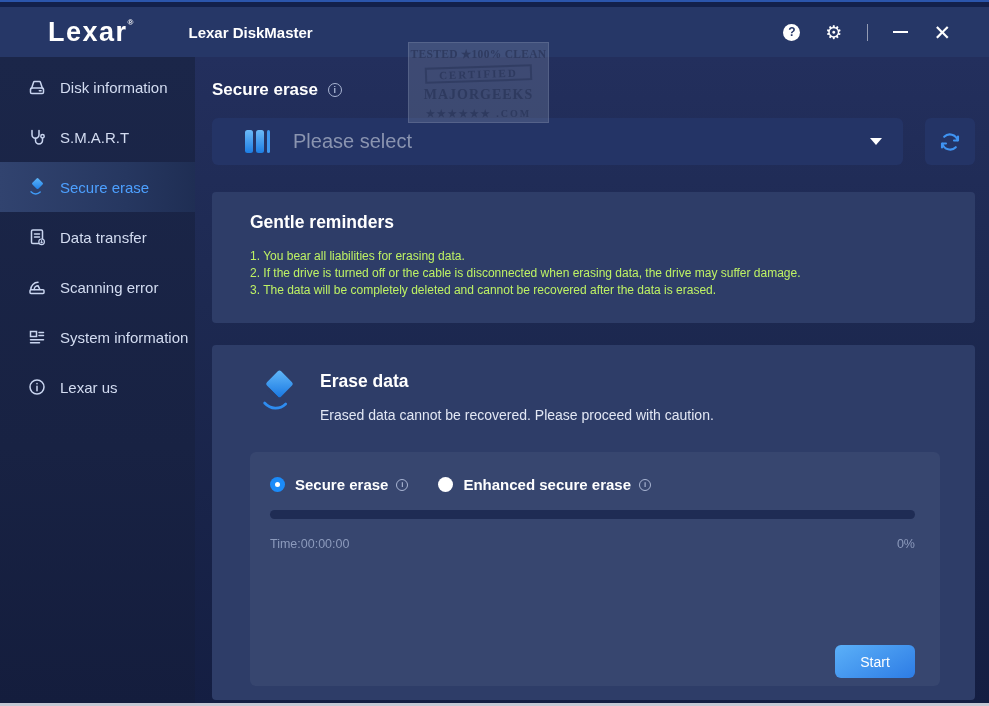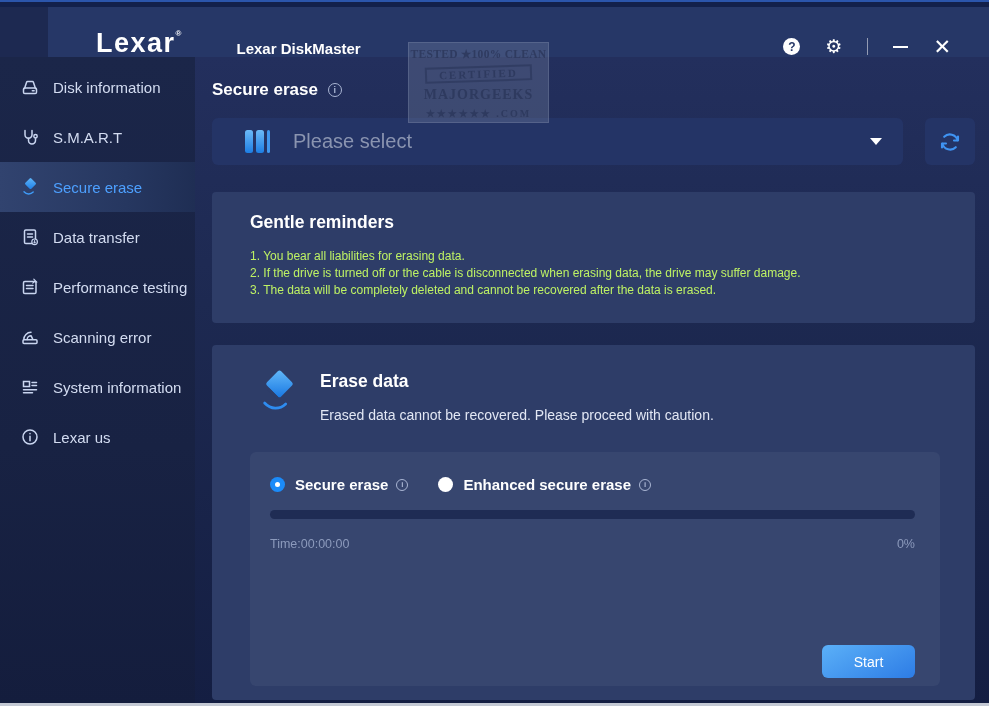--- a/index.html
+++ b/index.html
@@ -6,37 +6,37 @@
   html,body { width:989px; height:706px; overflow:hidden; }
   body { font-family:"Liberation Sans","DejaVu Sans",sans-serif; background:#1d2951; }
   .window { position:relative; width:989px; height:706px; overflow:hidden; }
 
   
   .top-edge { position:absolute; top:0; left:0; right:0; height:7px;
     background:linear-gradient(180deg,#2b55ab 0,#2b55ab 2px,#13204a 2px); z-index:3; }
 
   
   .titlebar { position:absolute; top:7px; left:0; right:0; height:50px;
-    background:#263767; display:flex; align-items:flex-end; z-index:2;margin-left:48px; }
+    background:#263767; display:flex; align-items:center; z-index:2; }
   .logo { margin-left:48px; color:#fff; font-size:27px; font-weight:bold; letter-spacing:1.5px; line-height:1; }
   .logo sup { font-size:8px; vertical-align:top; letter-spacing:0; }
   .app-title { margin-left:30px; color:#fff; font-size:15px; font-weight:600;padding-left:25px; }
   .tb-actions { margin-left:auto; margin-right:38px; display:flex; align-items:center; gap:25px; }
   .help-btn { width:17px; height:17px; border-radius:50%; background:#fff; color:#263767;
     font-size:12px; font-weight:bold; display:flex; align-items:center; justify-content:center; cursor:pointer; }
   .gear-btn { color:#fff; font-size:19px; line-height:1; cursor:pointer; }
   .tb-divider { width:1px; height:17px; background:rgba(255,255,255,.5); }
   .min-btn { width:15px; height:18px; display:flex; align-items:center; cursor:pointer; }
   .min-btn i { display:block; width:15px; height:2px; background:#fff; }
   .close-btn { color:#fff; font-size:21px; line-height:1; cursor:pointer; }
 
   
   .sidebar { position:absolute; left:0; top:57px; width:195px; bottom:0;
     background:linear-gradient(180deg,#1b2649 0%,#182243 60%,#141d3d 100%); padding-top:5px; z-index:1; }
-  .nav-item { height:50px; display:flex; align-items:center; padding-left:20px; gap:13px;
+  .nav-item { height:50px; display:flex; align-items:center; padding-left:27px; gap:13px;
     color:#d3dcf1; font-size:15px; cursor:pointer; white-space:nowrap; }
   .nav-item.active { background:linear-gradient(90deg,#31436f 0%,#263760 65%,#1f2e54 100%); color:#4da0ff; }
   .nav-icon { width:20px; height:20px; flex:0 0 20px; display:flex; align-items:center; justify-content:center; }
   .nav-icon svg { width:20px; height:20px; }
 
   
   .main { position:absolute; left:195px; top:57px; right:0; bottom:0;
     background:linear-gradient(180deg,#232f5d 0%,#1d2951 38%,#141e42 100%); }
   .page-head { position:absolute; left:17px; top:23px; display:flex; align-items:center; gap:10px; }
   .page-title { color:#fff; font-size:17px; font-weight:600; }
@@ -75,21 +75,21 @@
   .radio.sel { background:#1b8bf9; }
   .radio.sel::after { content:""; position:absolute; left:5px; top:5px; width:5px; height:5px;
     border-radius:50%; background:#fff; }
   .radio.unsel { background:#fff; }
   .radio-label { color:#fff; font-size:15px; font-weight:600; margin:0 8px 0 10px; }
   .opt-gap { width:30px; }
   .progress-track { position:absolute; left:20px; top:58px; width:645px; height:9px;
     background:#1f2c54; border-radius:5px; }
   .meta-row { position:absolute; left:20px; right:25px; top:85px; display:flex;
     justify-content:space-between; color:#8c9abc; font-size:12.5px; }
-  .start-btn { position:absolute; right:25px; top:193px; width:93px; height:33px;
+  .start-btn { position:absolute; right:25px; top:193px; width:80px; height:33px;
     background:linear-gradient(150deg,#5bb0f8 0%,#2d7ce5 100%); border-radius:6px; border:none;
     color:#fff; font-size:14px; font-family:inherit; display:flex; align-items:center;
     justify-content:center; cursor:pointer; }
 
   
   .watermark { position:absolute; left:408px; top:42px; width:141px; height:81px; z-index:4;
     background:rgba(150,162,190,.24); border:1px solid rgba(125,137,168,.35);
     display:flex; flex-direction:column; align-items:center; justify-content:space-between;
     padding:4px 2px 3px; text-align:center; color:rgba(44,56,92,.88);
     font-family:"Liberation Serif","DejaVu Serif",serif; pointer-events:none; }
@@ -167,30 +167,20 @@
         <svg viewBox="0 0 20 20" fill="none" stroke="#c9d5f0" stroke-width="1.5" stroke-linecap="round">
           <rect x="4.5" y="3" width="11" height="13.5" rx="1.3"></rect>
           <path d="M7.5 7 h5 M7.5 10 h5"></path>
           <circle cx="14.6" cy="14.8" r="2.8" fill="#1b2649" stroke-width="1.2"></circle>
           <path d="M14.6 13.5 v2.4 M13.7 15.1 l.9 1 .9-1" stroke-width="1"></path>
         </svg>
       </span>
       <span class="nav-label">Data transfer</span>
     </div>
 
-    <div class="nav-item">
-      <span class="nav-icon">
-        <svg viewBox="0 0 20 20" fill="none" stroke="#c9d5f0" stroke-width="1.5" stroke-linecap="round">
-          <rect x="3.5" y="4.5" width="12.5" height="12" rx="1.3"></rect>
-          <path d="M6.5 8.5 h6.5 M6.5 11.5 h6.5"></path>
-          <path d="M13.8 2.2 l3 3 M15.3 3.7 l-2.5 2.5" stroke-width="1.2"></path>
-        </svg>
-      </span>
-      <span class="nav-label">Performance testing</span>
-    </div>
 
     <div class="nav-item">
       <span class="nav-icon">
         <svg viewBox="0 0 20 20" fill="none" stroke="#c9d5f0" stroke-width="1.5" stroke-linecap="round" stroke-linejoin="round">
           <path d="M3.8 12.5 a7.2 7.2 0 0 1 7.2-7.2"></path>
           <path d="M7.2 12.5 a3.8 3.8 0 0 1 3.8-3.8 l1.6 3.2"></path>
           <rect x="3" y="12.8" width="14" height="3.6" rx="1"></rect>
         </svg>
       </span>
       <span class="nav-label">Scanning error</span>

